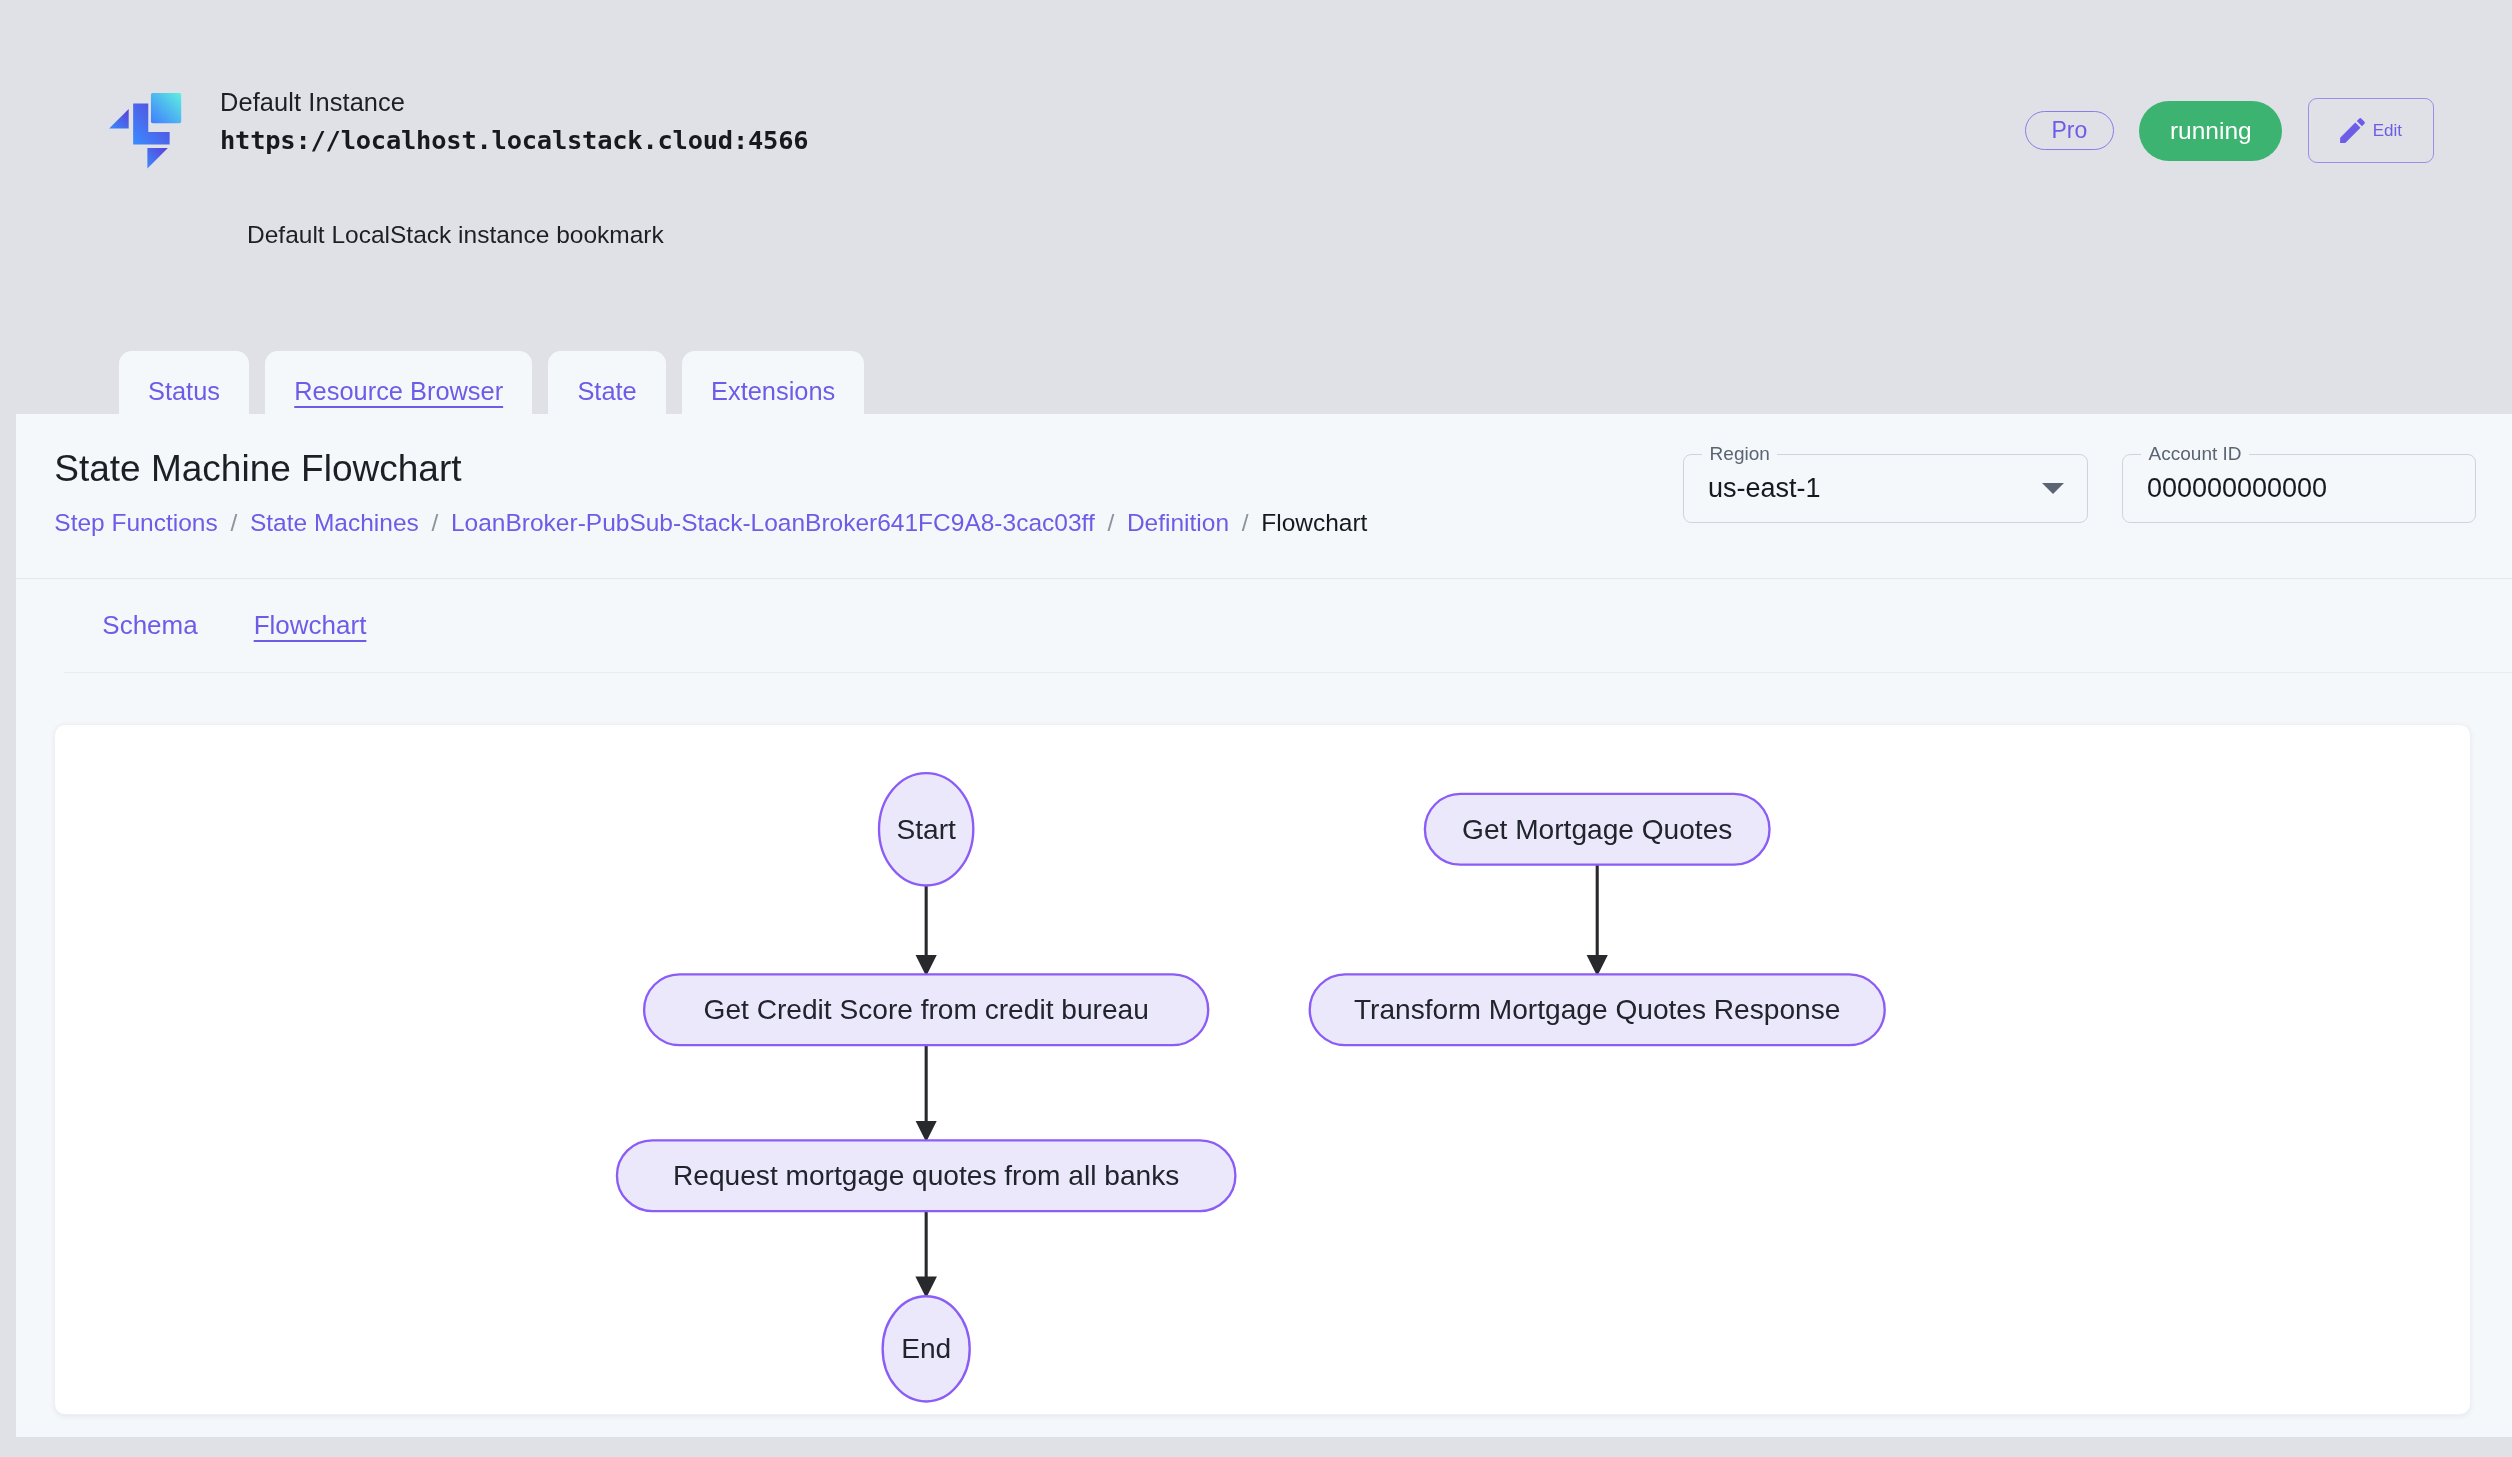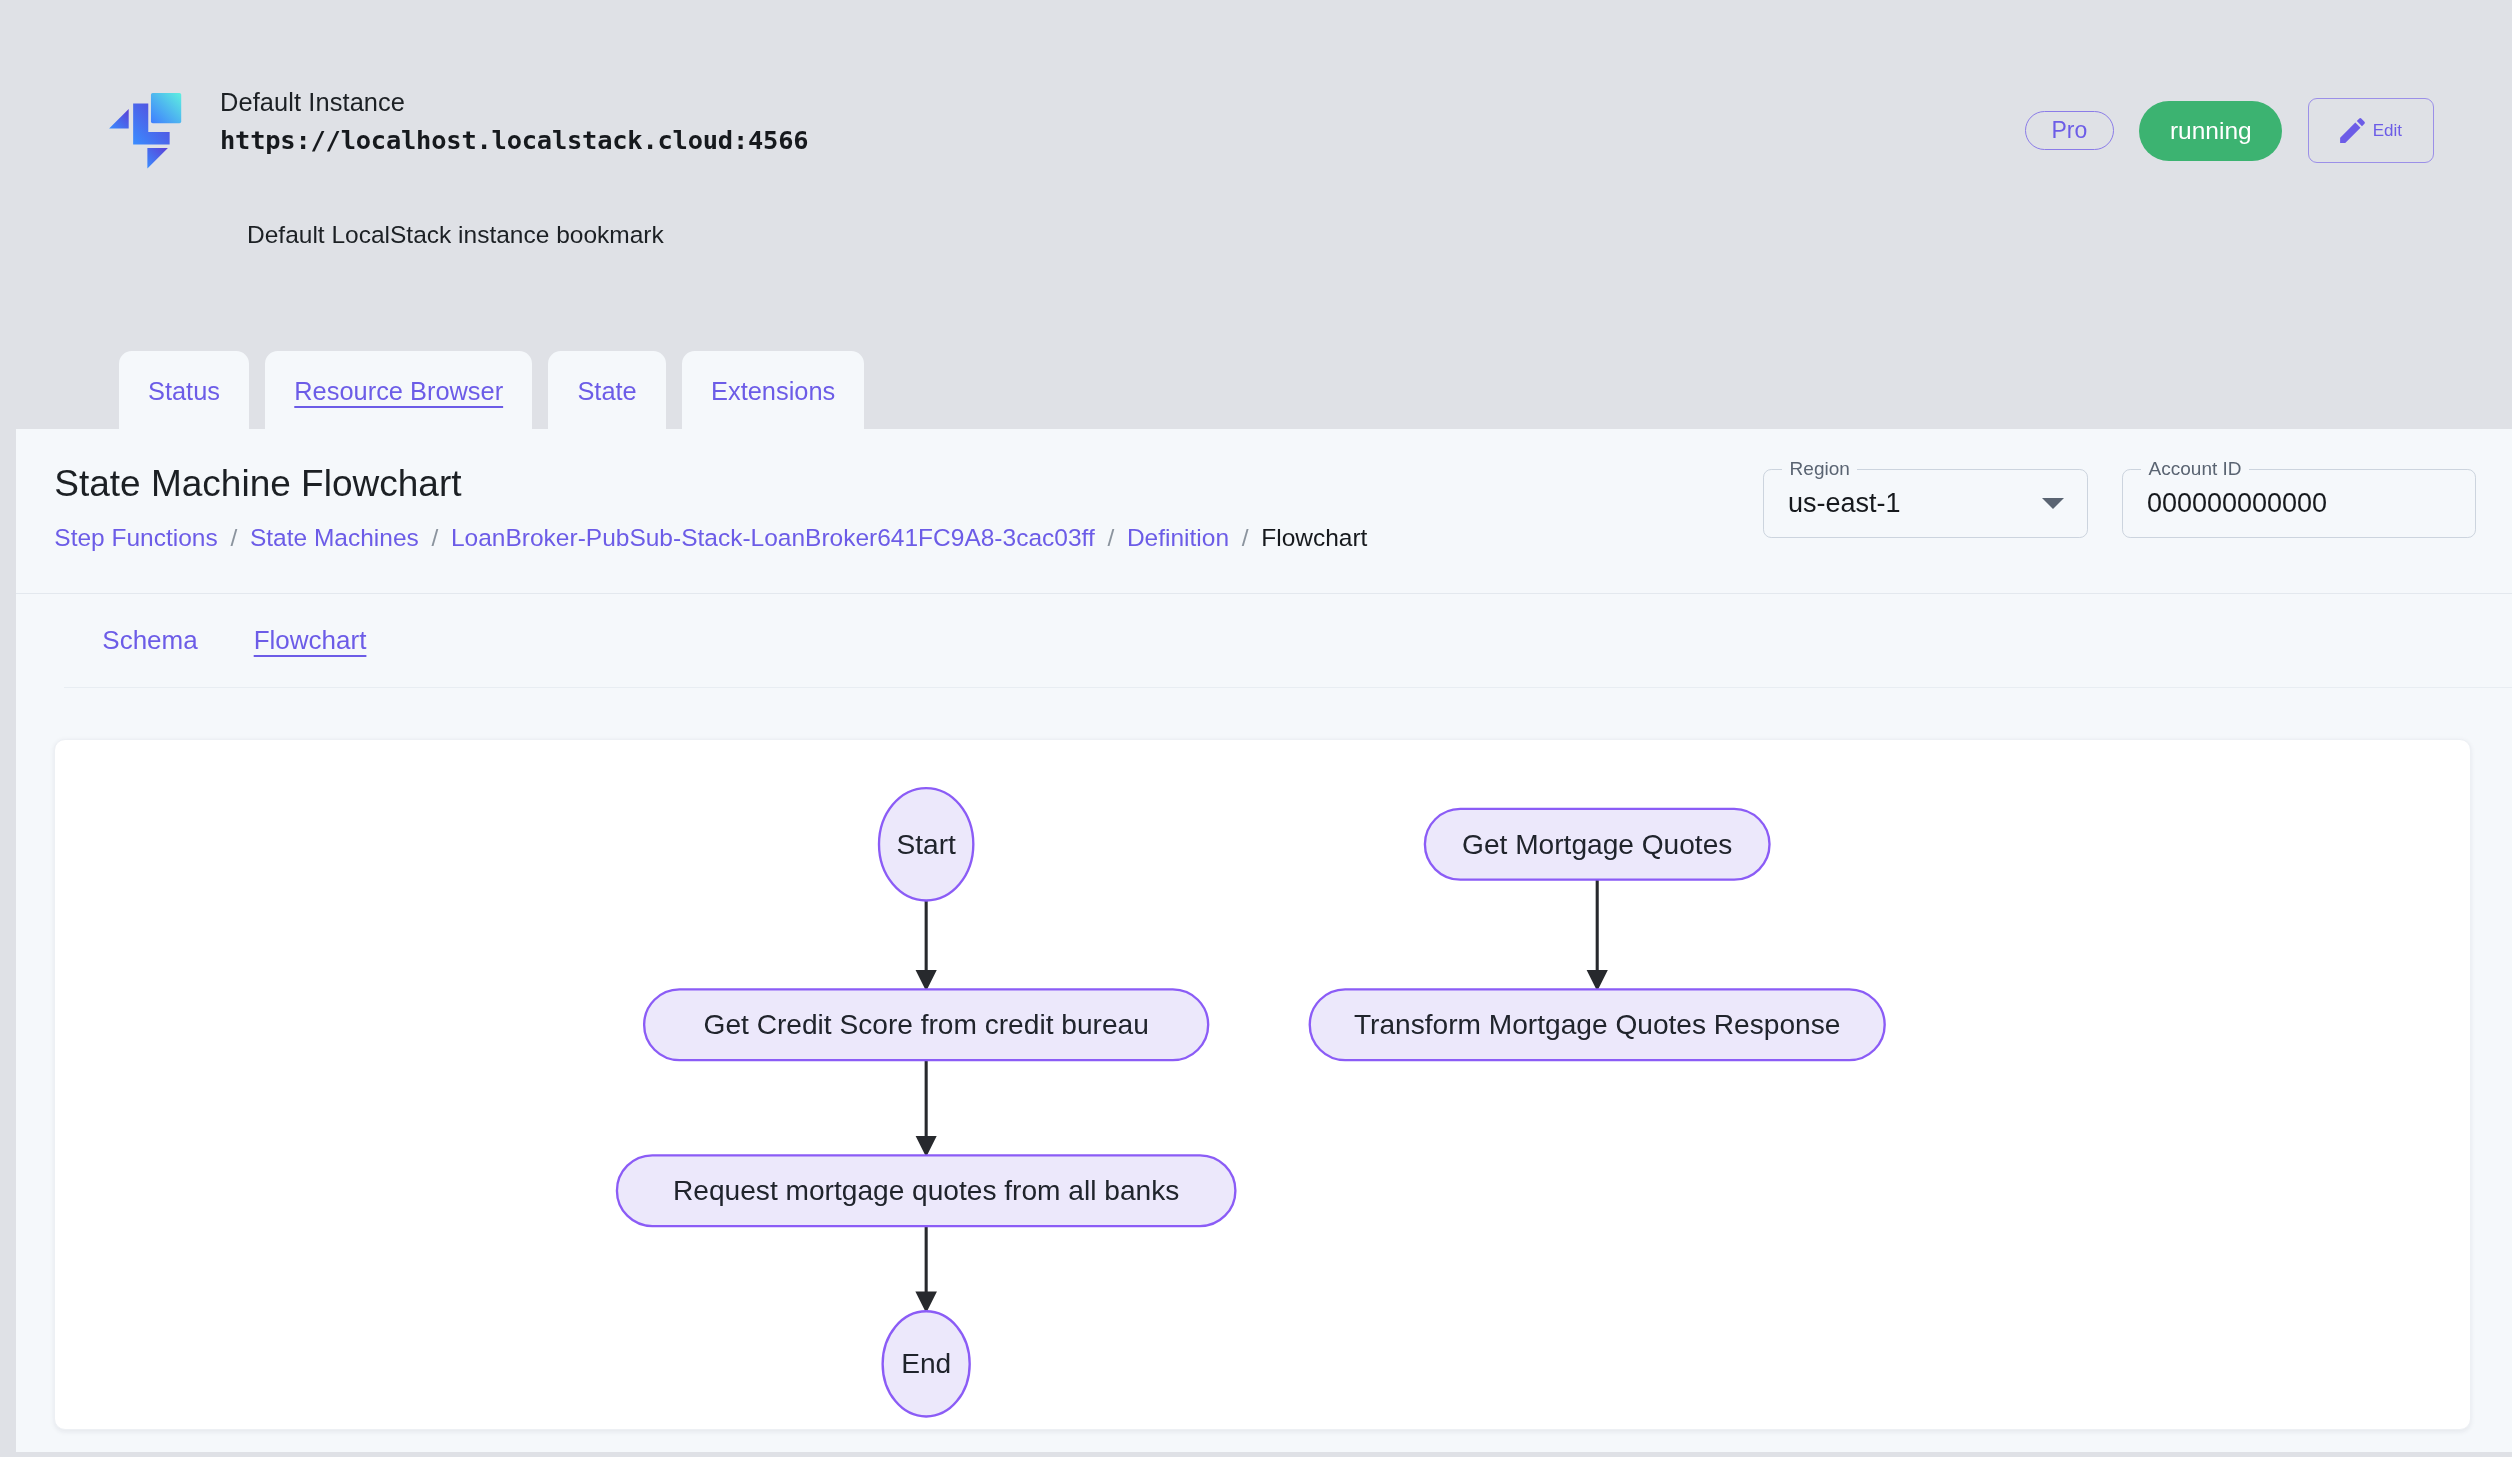--- a/index.html
+++ b/index.html
@@ -163,21 +163,21 @@
   .tab.active .tab-label {
     text-decoration: underline;
     text-underline-offset: 6.4px;
     text-decoration-thickness: 2.3px;
   }
 
   
   .content {
     position: absolute;
     left: 16.3px;
-    top: 429px;
+    top: 414px;
     width: 2496px;
     height: 1023px;
     background: #f5f8fb;
   }
 
   .page-head {
     position: relative;
     height: 165px;
     border-bottom: 1.4px solid #e3e8ee;
   }
@@ -240,21 +240,21 @@
     padding: 0 7.3px;
     font-size: 19px;
     line-height: 23.6px;
     color: #5a6472;
   }
   .field .field-value {
     font-size: 27px;
     color: #16191d;
   }
 
-  .field-region { width: 325px; justify-content: space-between; }
+  .field-region { width: 405px; justify-content: space-between; }
   .field-account { width: 354px; }
 
   .caret {
     width: 0; height: 0;
     border-left: 11px solid transparent;
     border-right: 11px solid transparent;
     border-top: 11.8px solid #5a6472;
     margin-left: 9px;
   }
 

